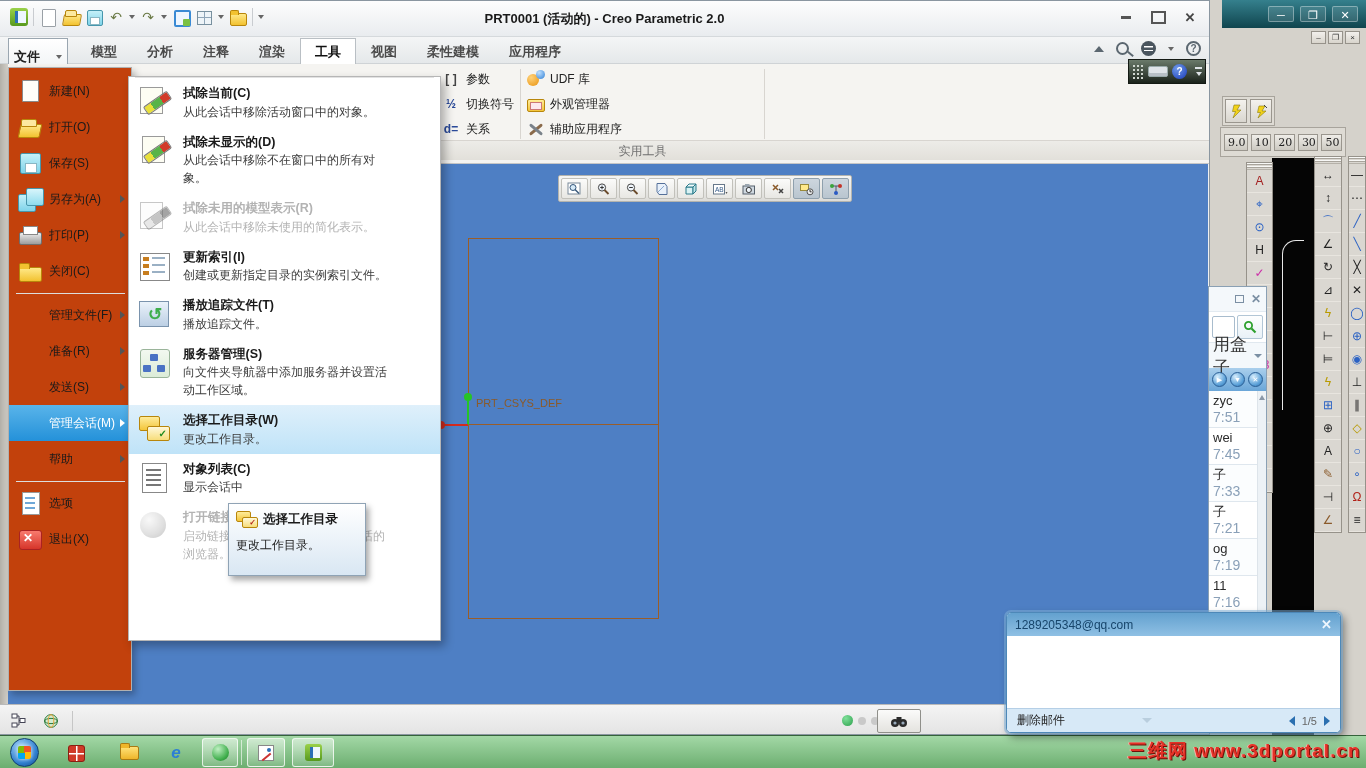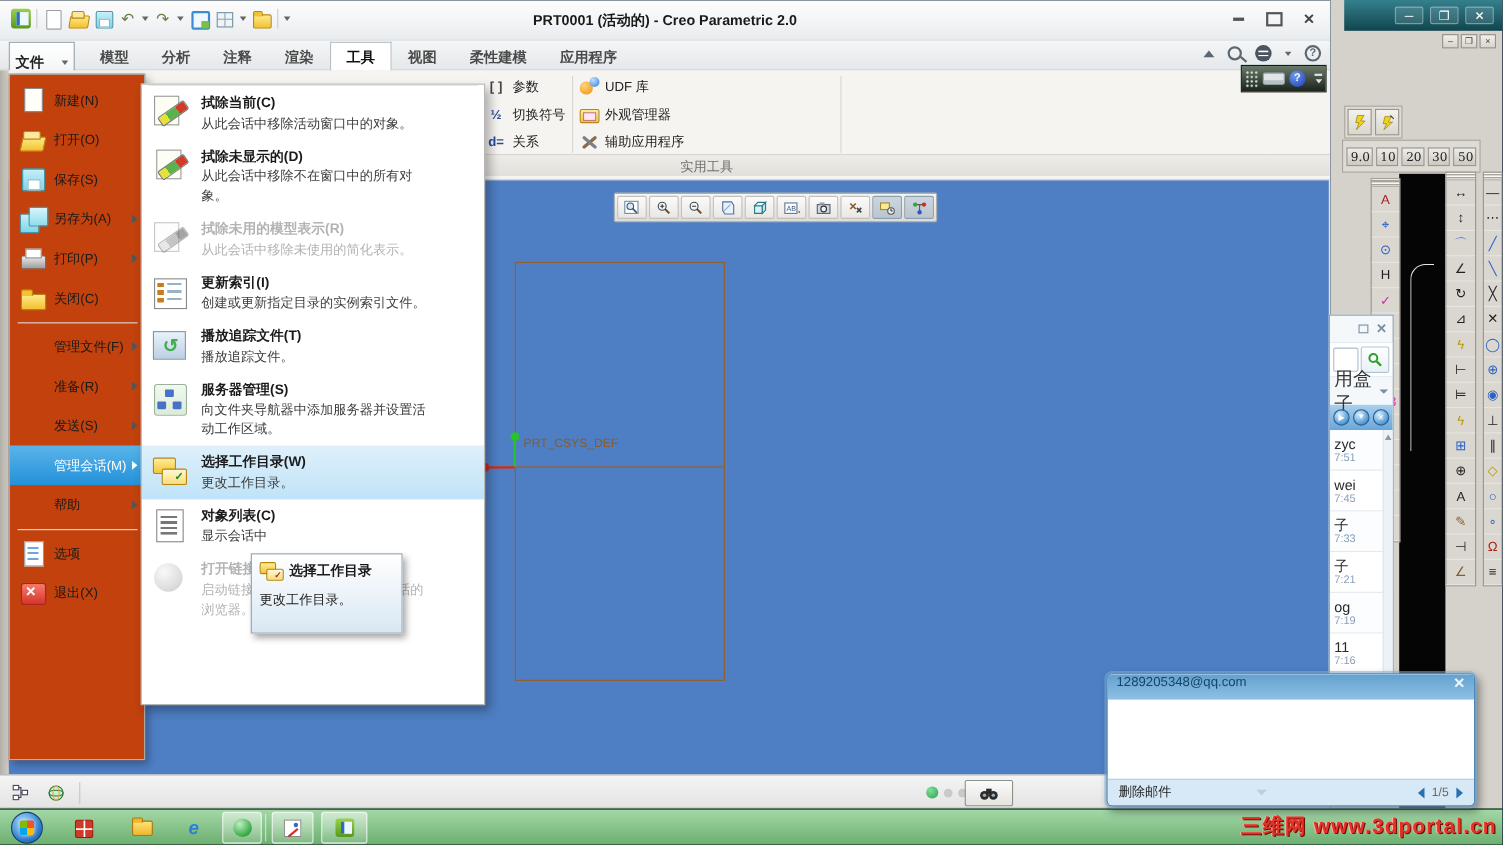--- a/index.html
+++ b/index.html
@@ -35,21 +35,21 @@
   .qq-input{flex:1;height:22px;background:#fff;border:1px solid #a8bccd;border-radius:2px}
   .qq-sbtn{width:26px;height:24px;background:linear-gradient(#fdfefe,#e9f1f7);border:1px solid #b2c6d6;border-radius:2px;display:flex;align-items:center;justify-content:center}
   .qq-box{height:25px;display:flex;align-items:center;gap:4px;padding:0 4px;font-size:17px;color:#333;background:#f4f8fb}
   .qq-caret{width:0;height:0;border-left:4px solid transparent;border-right:4px solid transparent;border-top:4px solid #7b8fa3}
   .qq-media{height:23px;background:linear-gradient(#aacfec,#6aa6d8);display:flex;align-items:center;justify-content:flex-end;gap:3px;padding-right:3px}
   .mbtn{width:15px;height:15px;border-radius:50%;background:radial-gradient(circle at 35% 30%,#d8eefc,#5aa0d8 65%,#2f6ea8);border:1px solid #2a5f96;color:#fff;font-size:7px;display:flex;align-items:center;justify-content:center}
   .qq-list{position:relative}
   .qrow{height:37px;border-bottom:1px solid #dfe7ee;padding:3px 10px 3px 4px;display:flex;flex-direction:column;justify-content:center;background:#fff}
   .qrow:nth-child(odd){background:#fbfdfe}
   .qname{font-size:13px;color:#2a2a2a;line-height:1.2}
-  .qtime{font-size:10px;color:#8aa0b8}
+  .qtime{font-size:14px;color:#8aa0b8}
   .qq-scroll{position:absolute;right:0;top:0;width:9px;height:226px;background:#edf2f6;border-left:1px solid #dde4ea}
   .qq-up{position:absolute;right:1px;top:4px;width:0;height:0;border-left:3px solid transparent;border-right:3px solid transparent;border-bottom:5px solid #8a98a8}
 
   
   #creo{position:absolute;left:0;top:0;width:1210px;height:735px;background:#eef0f1;border:1px solid #8a96a0;border-left:none;overflow:hidden}
   .c-title{position:absolute;left:0;top:0;width:100%;height:36px;background:linear-gradient(#fdfdfd,#e9ecef);border-bottom:1px solid #d5d9dc}
   .qat{position:absolute;left:10px;top:7px;display:flex;align-items:center;gap:5px}
   .qsep{width:1px;height:18px;background:#c9ccd0}
   .qi{width:18px;height:18px;position:relative;display:inline-block}
   .q-logo{background:linear-gradient(#9ad14a,#57991d);border-radius:3px}
@@ -197,21 +197,21 @@
   #tip{position:absolute;left:228px;top:503px;width:138px;height:73px;background:linear-gradient(#ffffff,#d9e7f3);border:1px solid #8fa3b5;box-shadow:3px 4px 6px rgba(0,0,0,.35);z-index:40;padding:6px 7px}
   .tip-row{display:flex;align-items:center;gap:5px}
   .tip-ic{width:22px;height:18px;position:relative;flex:none}
   .tip-ic::before{content:"";position:absolute;left:0;top:1px;width:13px;height:9px;background:linear-gradient(#ffec9a,#f3c53a);border:1px solid #b8860b;border-radius:2px}
   .tip-ic::after{content:"✓";position:absolute;left:6px;top:7px;width:13px;height:9px;background:linear-gradient(#fff8d8,#f7dd7a);border:1px solid #b8860b;border-radius:2px;font-size:8px;font-weight:bold;color:#b22018;text-align:right;line-height:9px;padding-right:1px}
   .tip-title{font-size:12.5px;font-weight:bold;color:#1a1a1a}
   .tip-desc{font-size:12px;color:#222;margin-top:9px}
 
   
   #mail{position:absolute;left:1006px;top:612px;width:335px;height:121px;background:#fff;border:1px solid #4d88b8;border-radius:5px;box-shadow:0 0 0 2px rgba(125,175,215,.55),3px 4px 9px rgba(0,0,0,.45);z-index:45;overflow:hidden}
-  .mail-head{height:23px;background:linear-gradient(#63a1cf,#8fc0e4);display:flex;align-items:flex-start;padding:0 8px;font-size:12px;color:#17456b}
+  .mail-head{height:23px;background:linear-gradient(#63a1cf,#8fc0e4);display:flex;align-items:center;padding:0 8px;font-size:12px;color:#17456b}
   .mail-x{margin-left:auto;color:#eef6fd;font-size:13px;font-weight:bold}
   .mail-body{display:flex;gap:8px;padding:5px 8px 2px 7px}
   .mail-text{min-width:0;flex:1}
   .mail-subject{font-size:13.5px;font-weight:bold;color:#111;white-space:nowrap;overflow:hidden}
   .mail-sender{font-size:11.5px;white-space:nowrap;overflow:hidden;margin-top:1px}
   .mail-sender .s1{color:#2f9e2f;font-weight:bold}
   .mail-sender .s2{color:#9a9a9a}
   .mail-b{font-size:11.5px;color:#333;white-space:nowrap;overflow:hidden;margin-top:2px}
   .mail-foot{position:absolute;left:0;right:0;bottom:0;height:24px;background:#d7e9f7;border-top:1px solid #b5cfe6;display:flex;align-items:center;padding:0 10px;font-size:12px;color:#222}
   .mail-page{margin-left:auto;display:flex;align-items:center;gap:7px;color:#666;font-size:11px}

